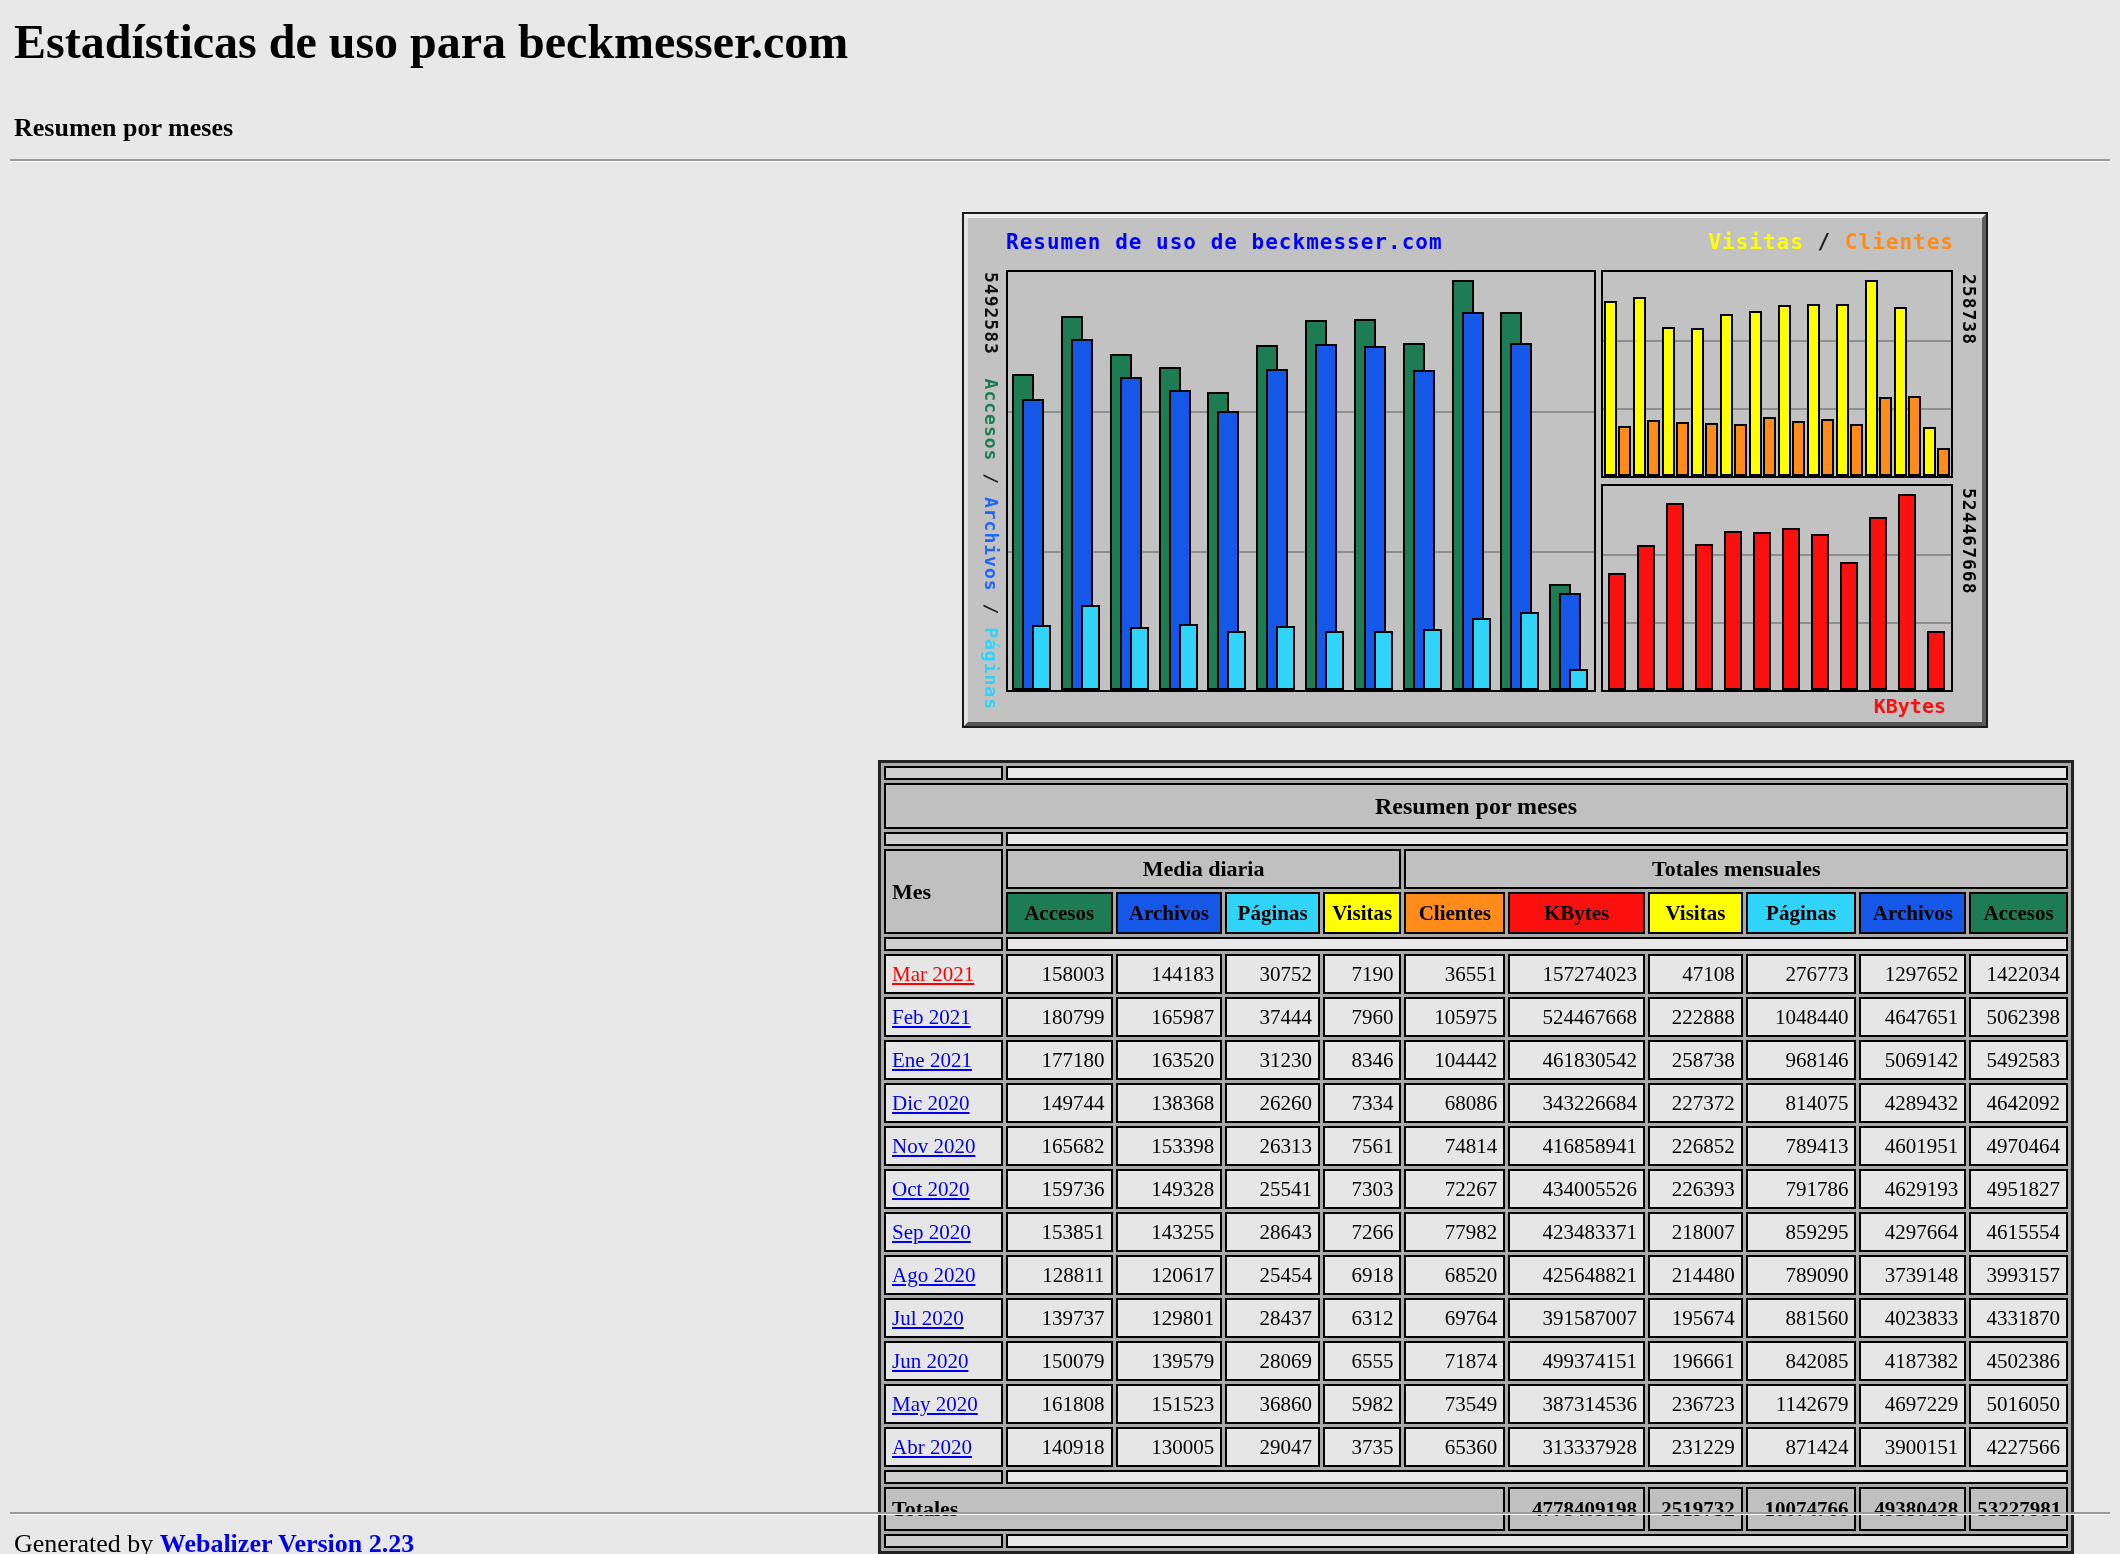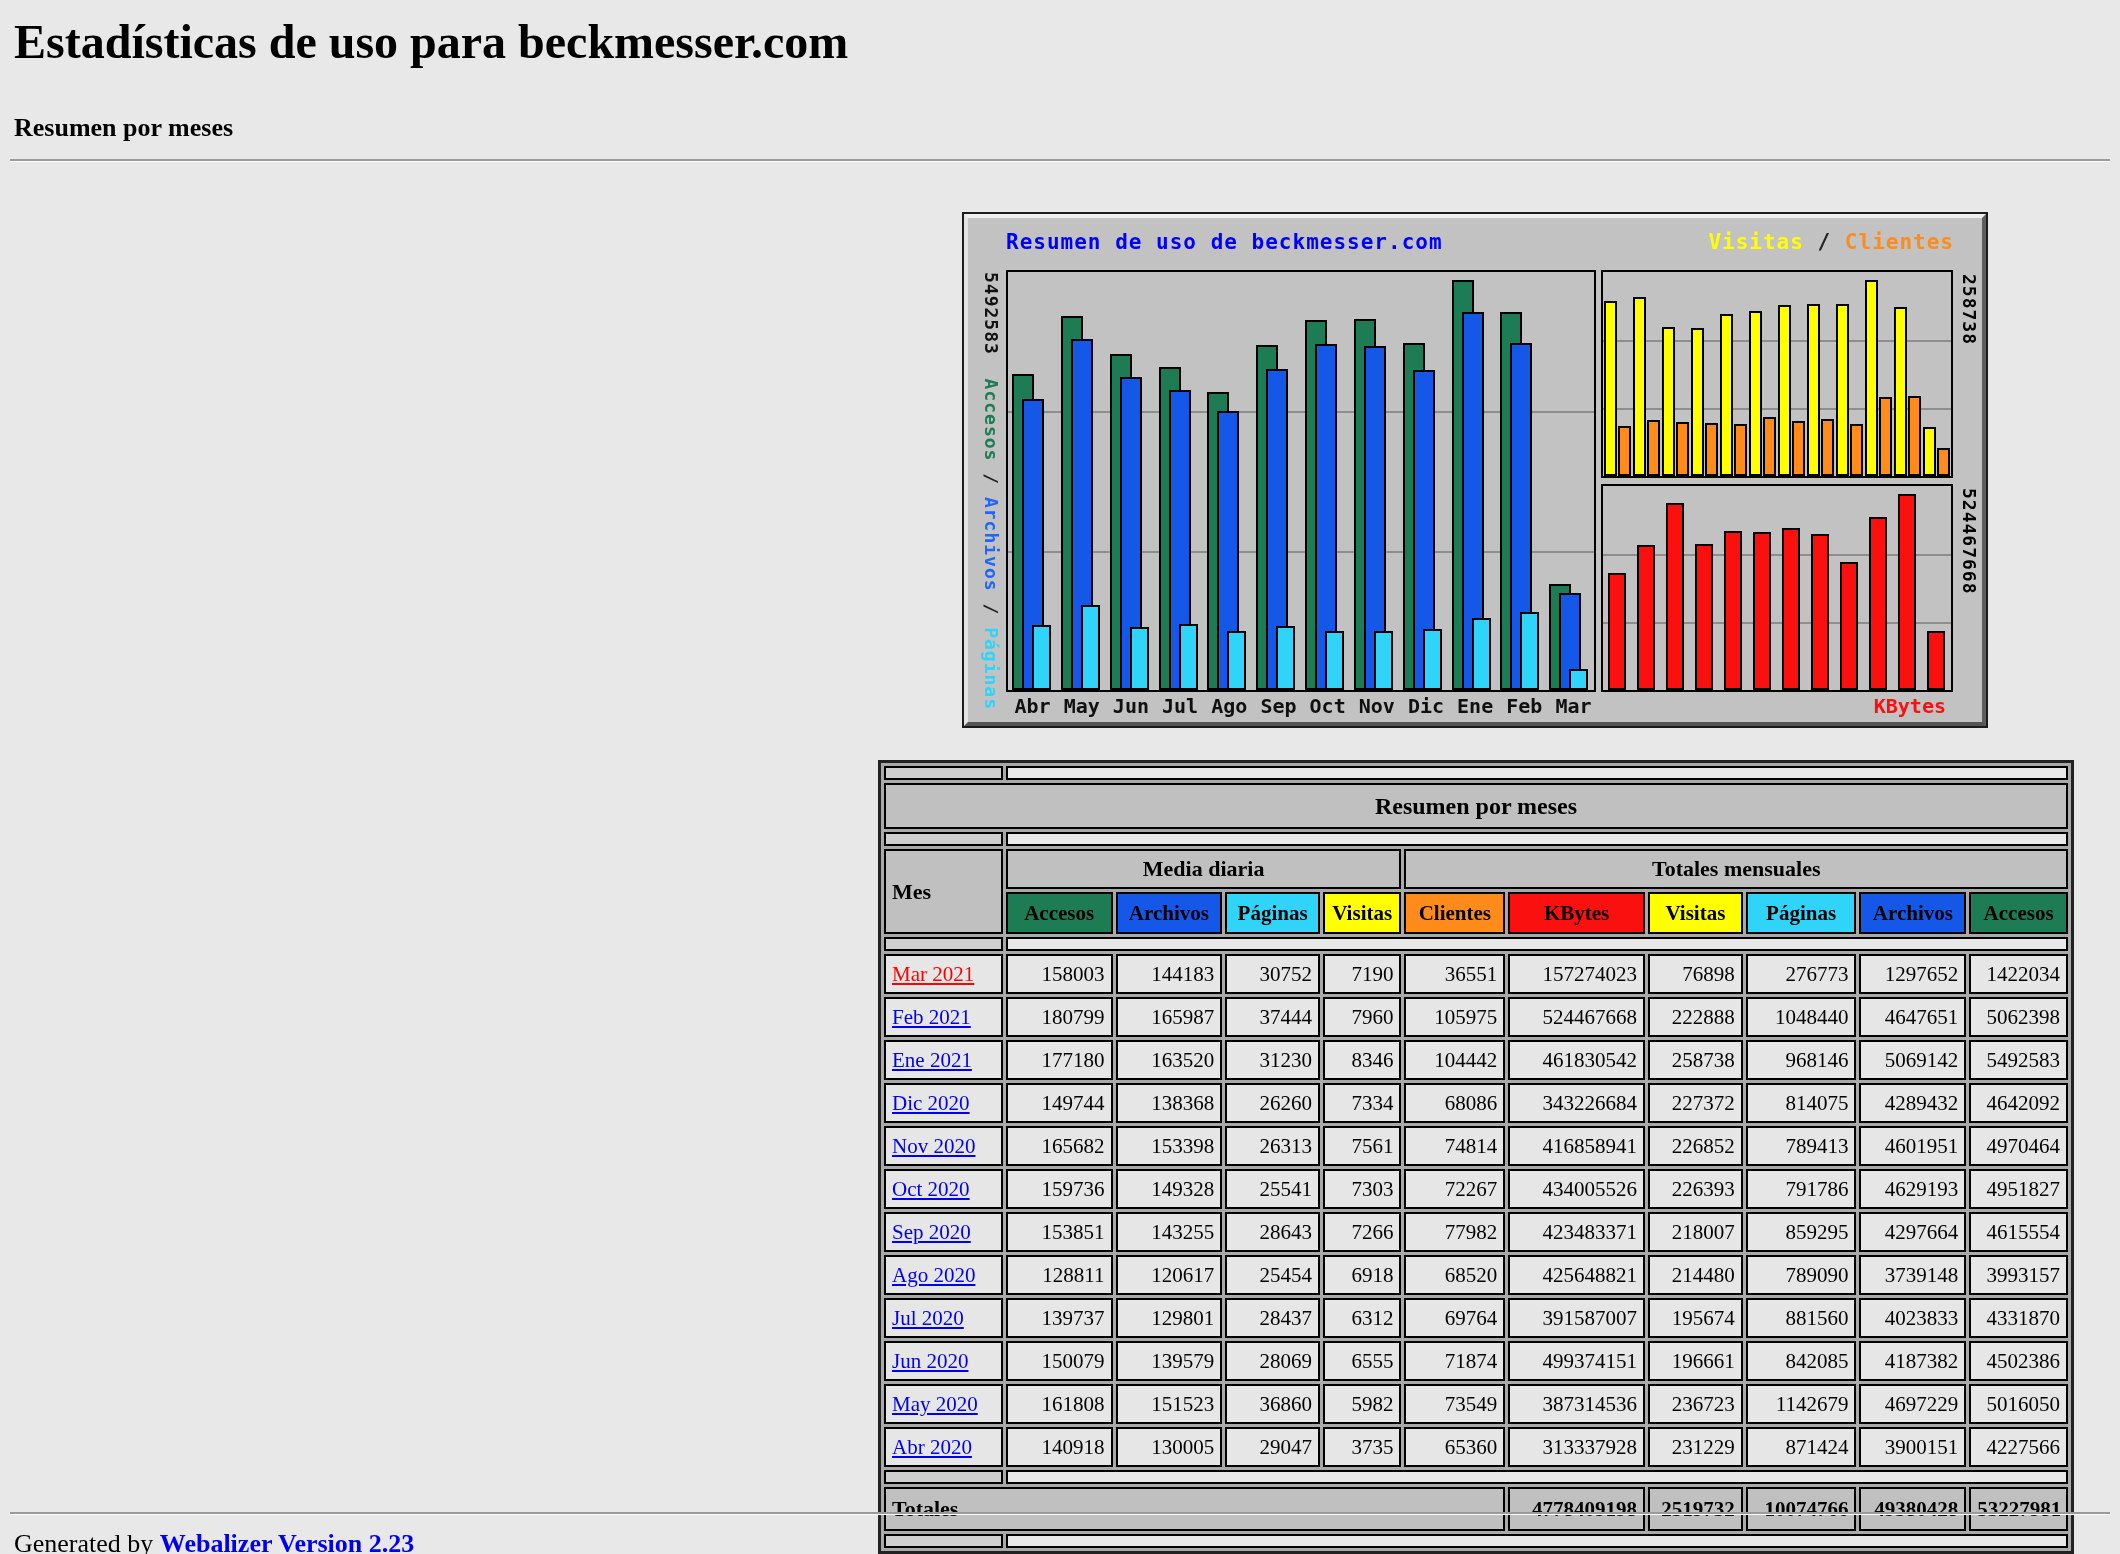--- a/index.html
+++ b/index.html
@@ -162,34 +162,20 @@
         <div class="bar" style="left: 266px; width: 18px; height: 173px; background: rgb(251, 16, 16);"></div>
         <div class="bar" style="left: 295px; width: 18px; height: 196px; background: rgb(251, 16, 16);"></div>
         <div class="bar" style="left: 324px; width: 18px; height: 59px; background: rgb(251, 16, 16);"></div>
       </div>
 
     <div class="vlab" style="left:34px;top:54px;"><span id="ax-max" style="color: rgb(17, 17, 17);">5492583</span><span>  </span><span id="ax-hits" style="color: rgb(30, 124, 85);">Accesos</span><span class="axsep" style="color: rgb(34, 34, 34);"> / </span><span id="ax-files" style="color: rgb(31, 102, 255);">Archivos</span><span class="axsep" style="color: rgb(34, 34, 34);"> / </span><span id="ax-pages" style="color: rgb(47, 212, 248);">Páginas</span></div>
 
     <div class="vlab" style="left:1012px;top:56px;" id="ax-rt">258738</div>
     <div class="vlab" style="left:1012px;top:270px;" id="ax-rb">524467668</div>
 
-    <div class="months" id="months-row">
-        <span>Abr</span>
-        <span>May</span>
-        <span>Jun</span>
-        <span>Jul</span>
-        <span>Ago</span>
-        <span>Sep</span>
-        <span>Oct</span>
-        <span>Nov</span>
-        <span>Dic</span>
-        <span>Ene</span>
-        <span>Feb</span>
-        <span>Mar</span>
-      </div>
     <div class="kb-label" id="kb-label" style="color: rgb(251, 16, 16);">KBytes</div>
   </div>
 
   <table class="summary">
     <colgroup>
       <col style="width:118px">
         <col style="width:106px">
         <col style="width:106px">
         <col style="width:94px">
       <col style="width:78px">
@@ -236,21 +222,21 @@
     </tbody>
       <tbody id="data-rows">
         <tr>
           <td class="mes"><a href="#" class="mlink" style="color: rgb(255, 0, 0);">Mar 2021</a></td>
           <td class="num">158003</td>
           <td class="num">144183</td>
           <td class="num">30752</td>
           <td class="num">7190</td>
           <td class="num">36551</td>
           <td class="num">157274023</td>
-          <td class="num">76898</td>
+          <td class="num">47108</td>
           <td class="num">276773</td>
           <td class="num">1297652</td>
           <td class="num">1422034</td>
         </tr>
         <tr>
           <td class="mes"><a href="#" class="mlink" style="color: rgb(0, 0, 238);">Feb 2021</a></td>
           <td class="num">180799</td>
           <td class="num">165987</td>
           <td class="num">37444</td>
           <td class="num">7960</td>

